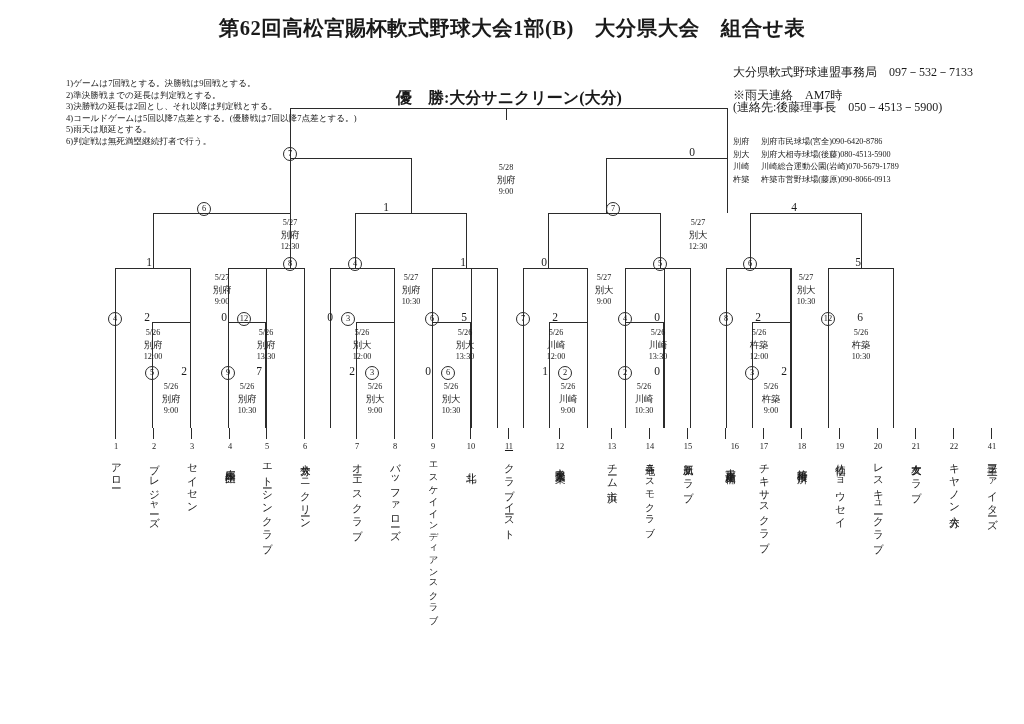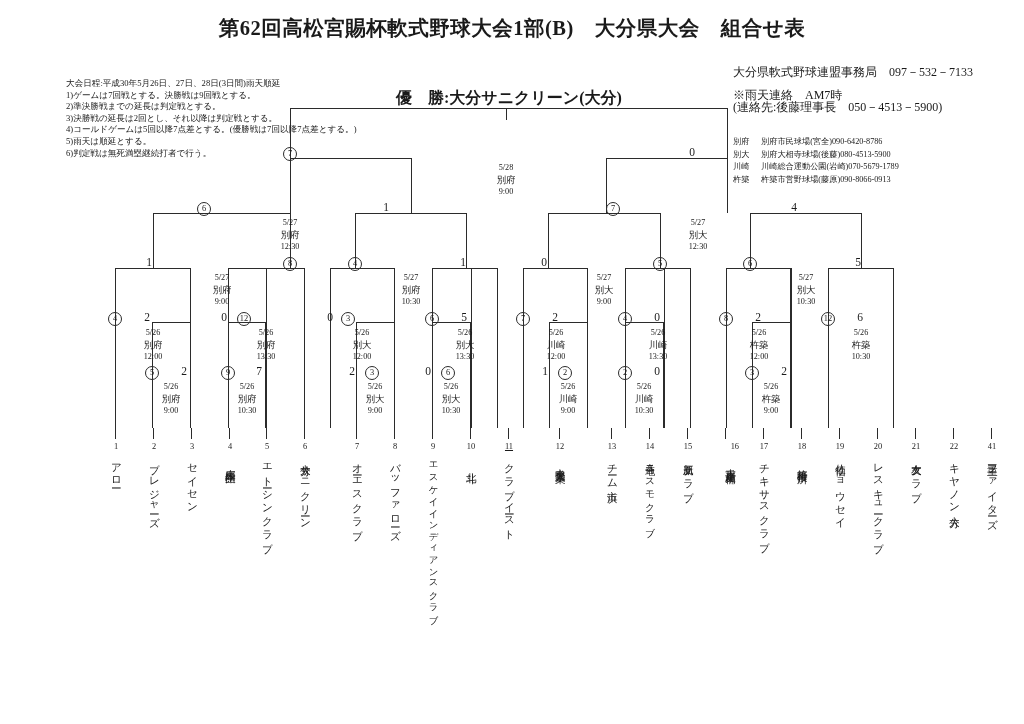--- a/index.html
+++ b/index.html
@@ -87,21 +87,20 @@
   .team .citywrap{position:absolute;left:0;top:196px;width:26px;text-align:center;}
 </style>
 </head>
 <body>
 
 <div class="root">
 
   <div class="abs" id="title">第62回高松宮賜杯軟式野球大会1部(B)　大分県大会　組合せ表</div>
 
   <div class="abs" id="rules">
-    <div>大会日程:平成30年5月26日、27日、28日(3日間)雨天順延</div>
     <div>1)ゲームは7回戦とする。決勝戦は9回戦とする。</div>
     <div>2)準決勝戦までの延長は判定戦とする。</div>
     <div>3)決勝戦の延長は2回とし、それ以降は判定戦とする。</div>
     <div>4)コールドゲームは5回以降7点差とする。(優勝戦は7回以降7点差とする。)</div>
     <div>5)雨天は順延とする。</div>
     <div>6)判定戦は無死満塁継続打者で行う。</div>
   </div>
 
   <div class="abs" id="contact">
     <div>大分県軟式野球連盟事務局　097－532－7133</div>

